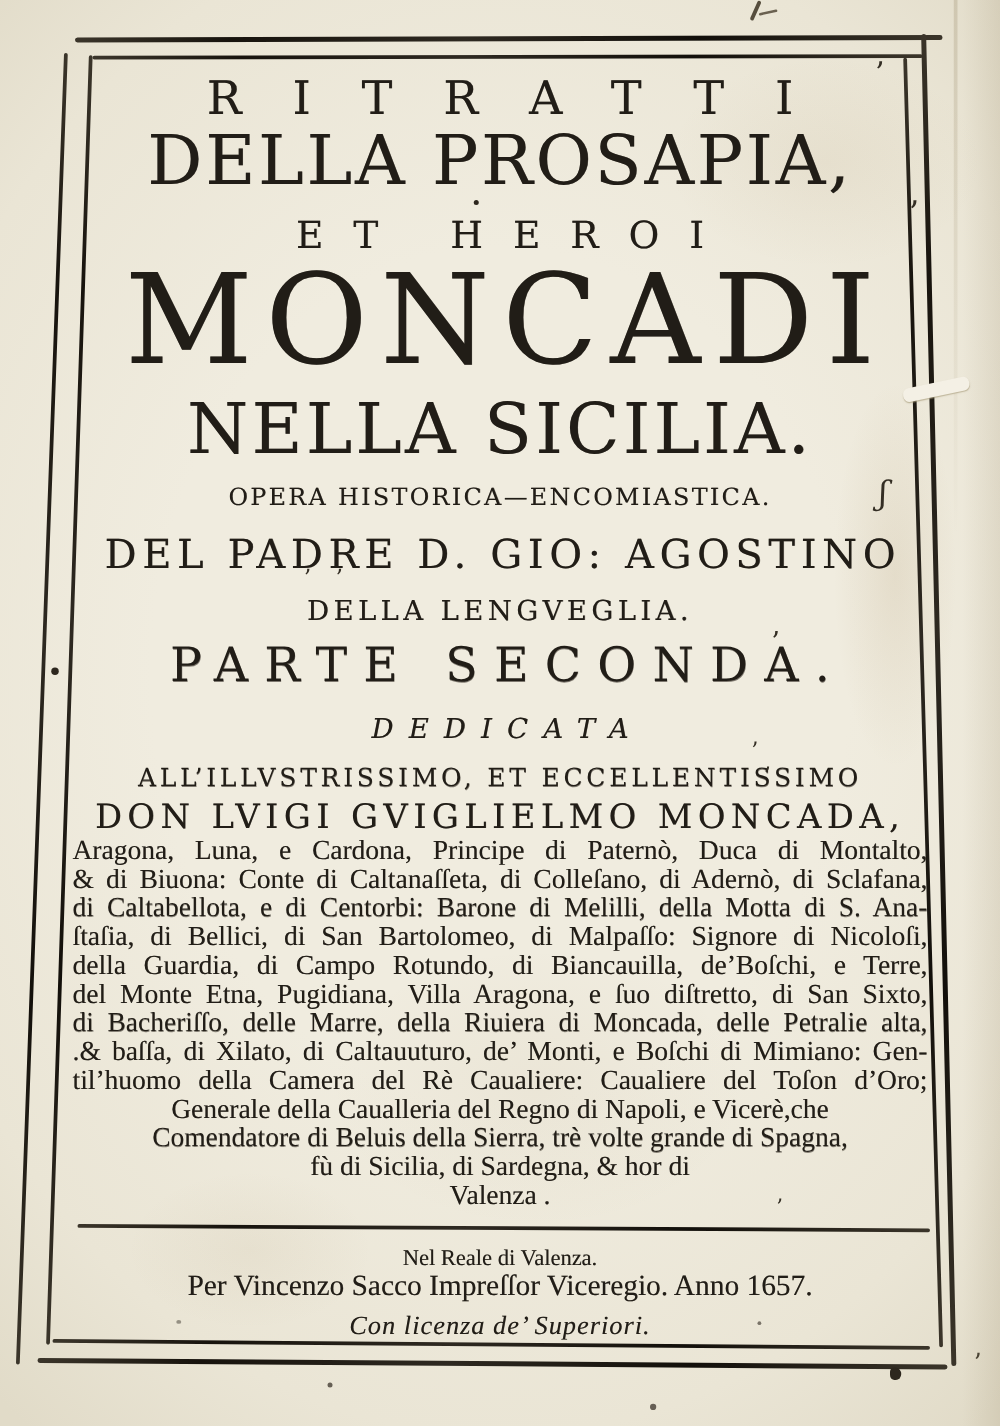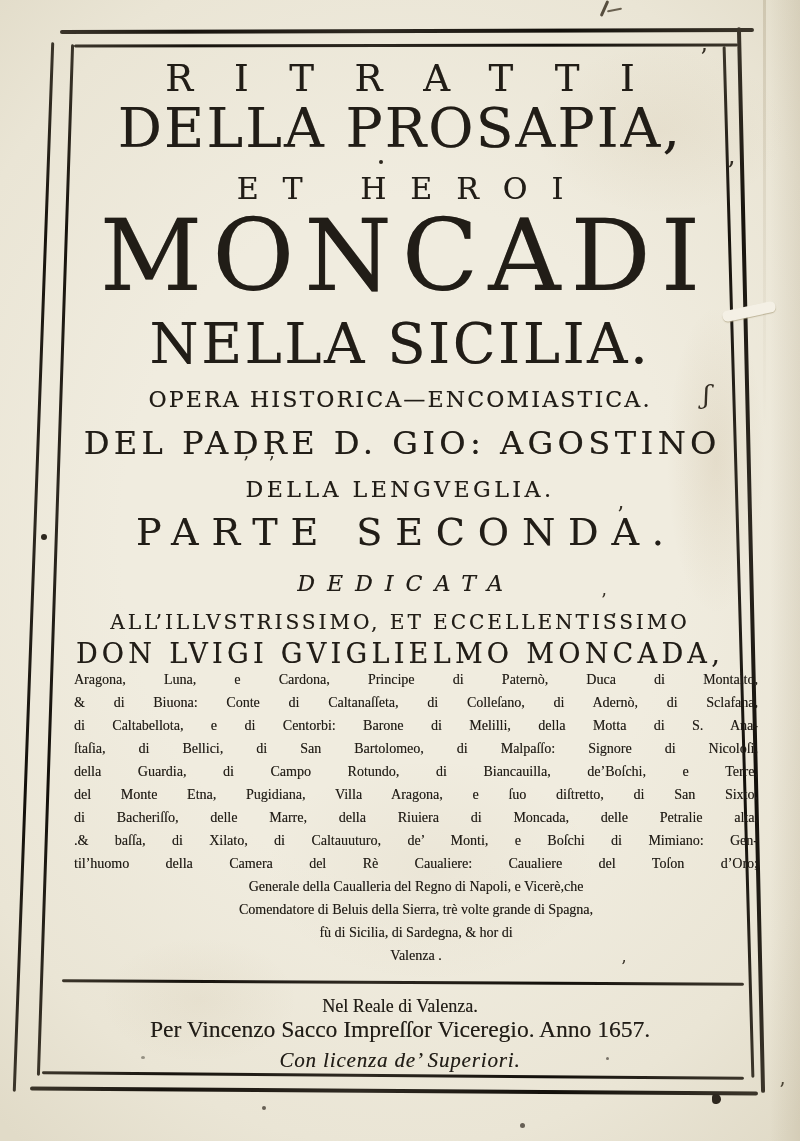--- a/index.html
+++ b/index.html
@@ -34,29 +34,29 @@
   .imprint-rule{left:62px;top:981px;width:682px;height:3px;transform:rotate(.3deg);}
   
   .t{position:absolute;left:2px;width:796px;text-align:center;white-space:nowrap;
      font-family:"DejaVu Serif","Liberation Serif",serif;
      text-shadow:.25px .3px 0 rgba(32,26,18,.55);}
   .ritratti{top:57px;font-size:37px;letter-spacing:1.1em;text-indent:1.1em;}
   .prosapia{top:96px;font-size:55px;letter-spacing:.04em;}
   .heroi{top:171px;font-size:30px;letter-spacing:.8em;text-indent:.8em;}
   .moncadi{top:206px;font-size:100px;line-height:1;letter-spacing:.1em;text-indent:.1em;}
   .sicilia{top:311px;font-size:56px;letter-spacing:.045em;}
-  .opera{top:387px;font-size:22px;letter-spacing:.1em;}
+  .opera{top:387px;font-size:19px;letter-spacing:.1em;}
   .padre{top:424px;font-size:32px;letter-spacing:.14em;text-indent:.14em;}
   .lengveglia{top:477px;font-size:22px;letter-spacing:.16em;}
   .parte{top:510px;font-size:38px;letter-spacing:.34em;text-indent:.34em;}
   .dedicata{top:571px;font-size:22px;font-style:italic;letter-spacing:.55em;text-indent:.55em;}
   .salutation{top:610px;font-size:20px;letter-spacing:.15em;}
   .dedicatee{top:638px;font-size:27px;letter-spacing:.16em;}
-  .ded-par{position:absolute;left:74px;top:668px;width:684px;
-     font-family:"Liberation Serif",serif;font-size:14px;line-height:23px;
+  .ded-par{position:absolute;left:58px;top:668px;width:684px;
+     font-family:"Liberation Serif",serif;font-size:22px;line-height:23px;
      text-shadow:.2px .25px 0 rgba(32,26,18,.5);}
   .pl{width:684px;}
   .pl-just{text-align:justify;text-align-last:justify;}
   .pl-center{text-align:center;}
   .imp{position:absolute;left:2px;width:796px;text-align:center;
      font-family:"Liberation Serif",serif;white-space:nowrap;
      text-shadow:.2px .25px 0 rgba(32,26,18,.5);}
   .imp-place{top:996px;font-size:18px;}
   .imp-printer{top:1016px;font-size:23.5px;}
   .imp-license{top:1048px;font-size:21px;font-style:italic;letter-spacing:.04em;}

